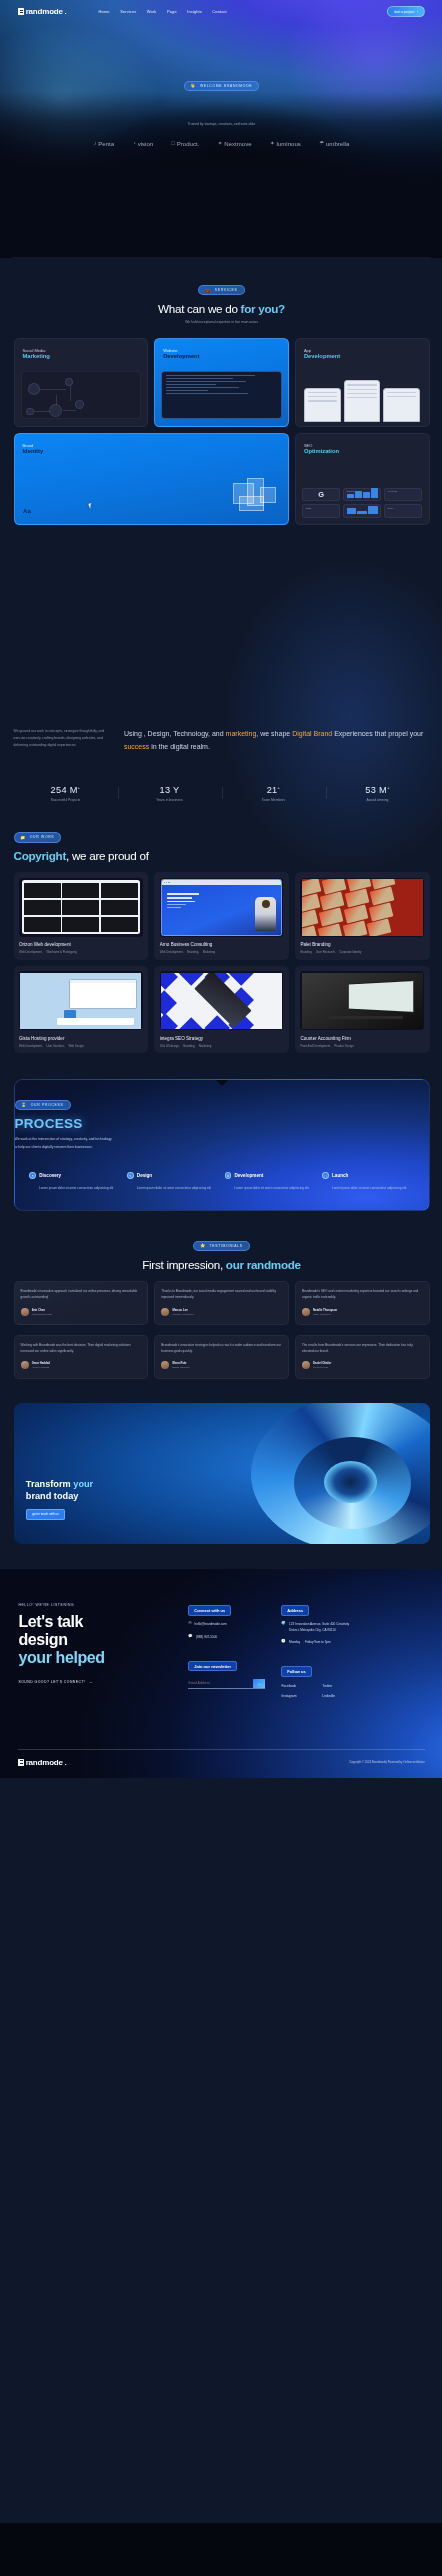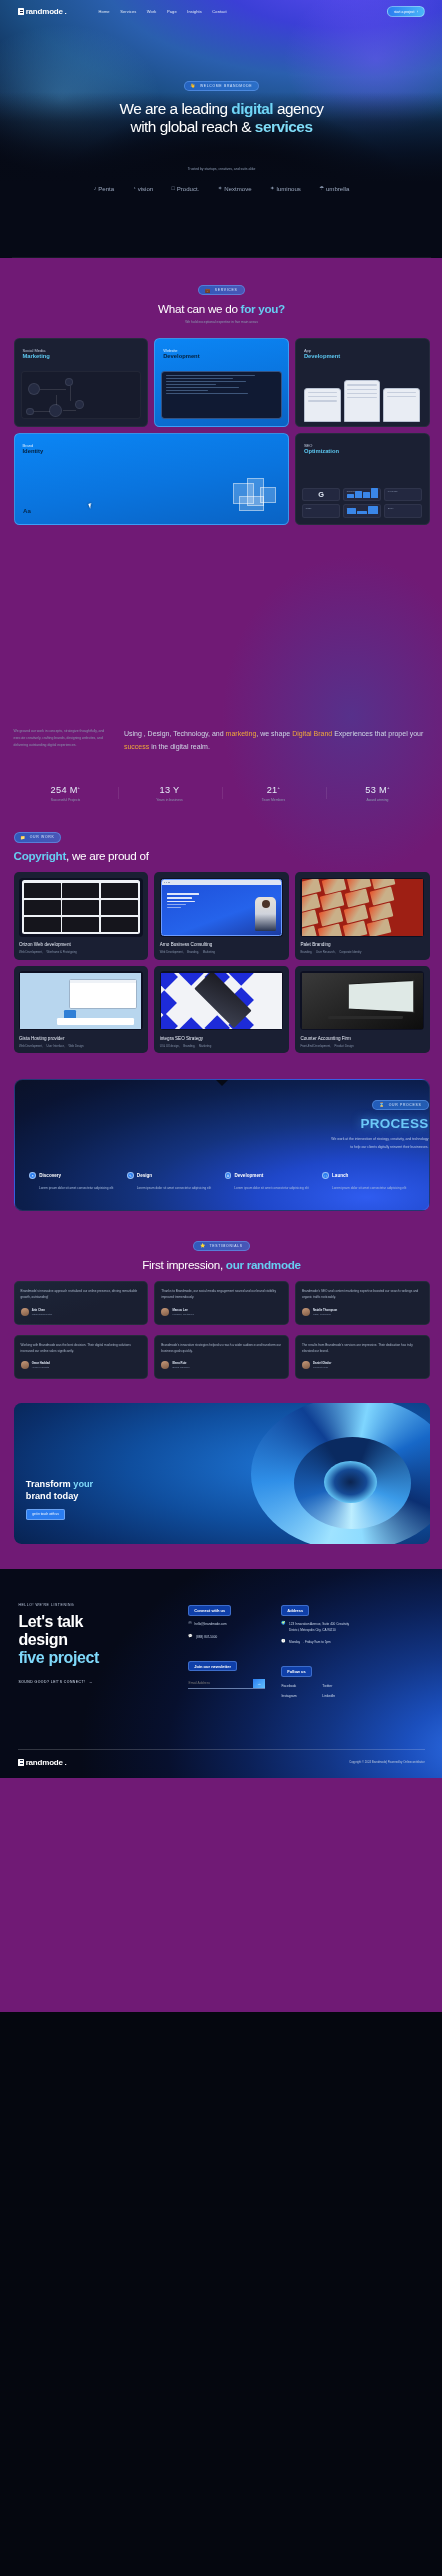--- a/index.html
+++ b/index.html
@@ -2,21 +2,21 @@
 <html style="font-size:9.8px"><head>
 <meta charset="utf-8">
 <style>
   * { box-sizing: border-box; margin:0; padding:0; }
   html,body { background:#05070f; }
   body {
     width:443px; height:2576px; position:relative; overflow:hidden;
     font-family:"Liberation Sans", sans-serif;
     color:#e8edf6;
   }
-  .page { width:443px; height:2012px; position:relative; background:#701a75; }
+  .page { width:443px; height:2523px; position:relative; background:#0f172a; }
 
   
   .hero { position:relative; height:258px; overflow:hidden; }
   .hero-bg {
     position:absolute; inset:0;
     background:
       radial-gradient(130% 95% at 78% -10%, #5b4cf0 0%, #3b3fd6 22%, #2a5fae 42%, #1c4f86 58%, #0d2b52 74%, #070f22 90%, #05070f 100%),
       linear-gradient(100deg,#1b6f91 0%, #2a66b8 30%, #4a49d8 60%, #2a2a7a 100%);
   }
   .hero-curve {
@@ -159,21 +159,21 @@
   .t-blue .lap { position:absolute; left:28%; top:26%; width:46%; height:44%; background:linear-gradient(160deg,#1b1b22,#3c4050); transform:rotate(45deg); border-radius:1.2px; }
   .t-dark { position:absolute; inset:1.2px; background:linear-gradient(150deg,#3a3a3a,#0d0d0d); overflow:hidden; }
   .t-dark .scr { position:absolute; left:34%; top:16%; width:56%; height:52%; background:#dfe9e6; transform:perspective(74px) rotateY(-16deg); border-radius:1.2px; border:1.2px solid #1b1b1b; }
   .t-dark .base { position:absolute; left:22%; bottom:18%; width:62%; height:6%; background:#2a2a2a; border-radius:1.2px; transform:skewX(-14deg); }
 
   
   .process-wrap { margin:26px 13.5px 0 13.5px; border-radius:8.6px; position:relative; overflow:hidden;
     background:radial-gradient(120% 130% at 85% 90%, #2f5cf0 0%, #1f47c9 22%, #14337f 45%, #0c1f4e 68%, #0a1433 85%, #0b1228 100%);
     border:0.6px solid rgba(110,150,255,.22); padding:17px 0 18.4px 0; }
   .notch { position:absolute; left:50%; top:-0.6px; transform:translateX(-50%); width:0; height:0; border-left:6.1px solid transparent; border-right:6.1px solid transparent; border-top:6.1px solid #060a16; }
-  .process-head { text-align:right; }
+  .process-head { text-align:left; }
   .process-h2 { margin-top:6.1px; font-size:13.5px; font-weight:bold; letter-spacing:0.3px; color:#6cc8f7; text-shadow:0 0 9.8px rgba(80,170,255,.7); }
   .process-sub { margin-top:4.9px; font-size:3.4px; line-height:2.2; color:#b9c9e6; }
   .steps { display:grid; grid-template-columns:repeat(4,1fr); gap:6.1px; padding:0 14.8px; margin-top:21px; }
   .step-h { display:flex; align-items:center; gap:3.1px; }
   .step-ic { width:6.8px; height:6.8px; border-radius:50%; background:#2b7ef0; border:0.6px solid rgba(255,255,255,.5); display:flex; align-items:center; justify-content:center; font-size:3.4px; color:#fff; }
   .step-t { font-size:4.6px; font-weight:bold; color:#fff; }
   .step-p { margin-top:5.5px; margin-left:9.8px; font-size:3.1px; line-height:2.4; color:#a9bedf; }
 
   
   .tgrid { display:grid; grid-template-columns:repeat(3,1fr); gap:6.1px; padding:0 13.5px; margin-top:9.8px; }
@@ -255,24 +255,20 @@
         <span>start a project</span>
         <span>›</span>
       </div>
     </nav>
 
     <div class="hero-center">
       <div class="badge">
         <span class="emj">👋</span>
         <span>WELCOME BRANDMODE</span>
       </div>
-      <h1 class="hero-h1">
-        <span>We are a leading </span><span class="c">digital</span><span> agency</span><br>
-        <span>with global reach &amp; </span><span class="c2">services</span>
-      </h1>
     </div>
 
     <div class="trusted">Trusted by startups, creatives, and suits alike</div>
 
     <div class="logo-strip">
       <div class="brandlogo">
         <span class="gi">♪</span>
         <span>Penta</span>
       </div>
       <div class="brandlogo">
@@ -730,21 +726,21 @@
     </div>
   </section>
 
   <footer class="footer">
     <div class="f-inner">
       <div class="f-left">
         <div class="f-kicker">HELLO! WE'RE LISTENING</div>
         <div class="f-h">
           <span>Let's talk</span><br>
           <span>design</span><br>
-          <span class="c">five project</span>
+          <span class="c">your helped</span>
         </div>
         <div class="f-connect">
           <span>SOUND GOOD? LET'S CONNECT!</span>
           <span>→</span>
         </div>
       </div>
 
       <div class="f-col">
         <div class="f-pill">Connect with us</div>
         <div class="f-item">

